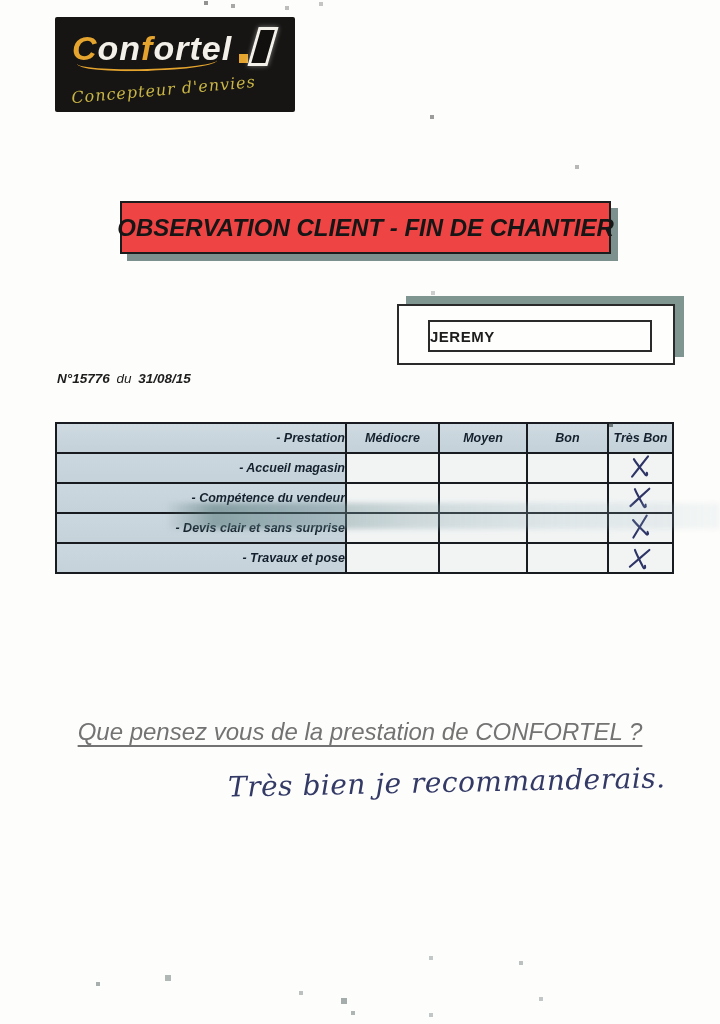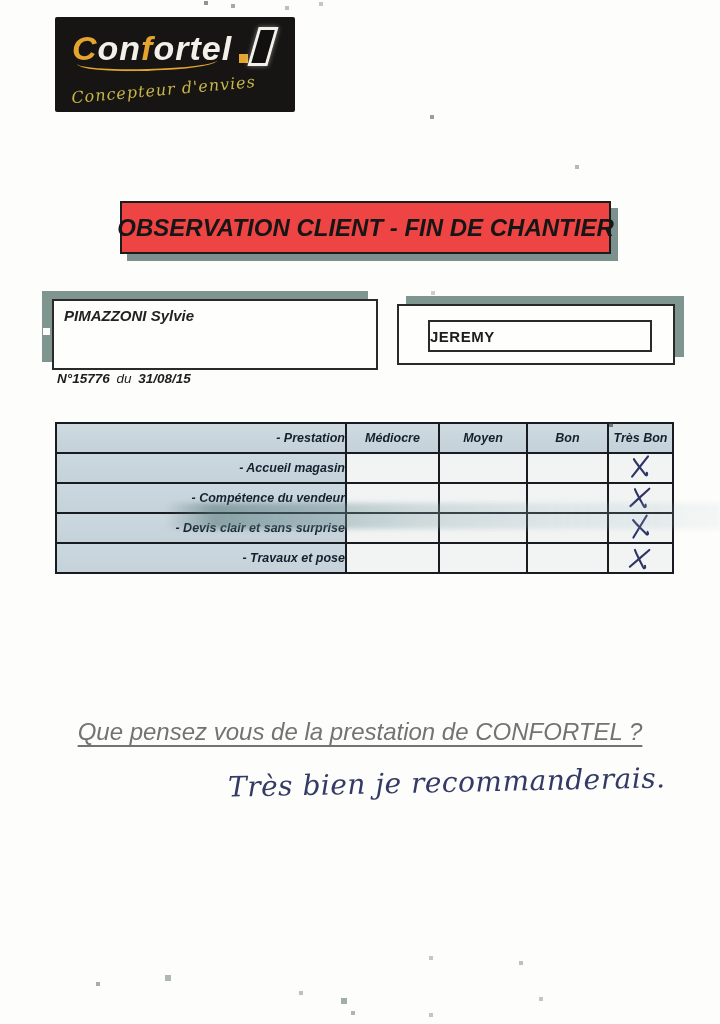--- a/index.html
+++ b/index.html
@@ -175,24 +175,20 @@
       <span class="logo-dot"></span>
       <span class="logo-slash"></span>
     </div>
     <div class="logo-tagline">Concepteur d'envies</div>
   </div>
 
   <div class="title-box">
     <span>OBSERVATION CLIENT - FIN DE CHANTIER</span>
   </div>
 
-  <div class="client-box">
-    <div class="client-notch"></div>
-    <div class="client-name">PIMAZZONI Sylvie</div>
-  </div>
 
   <div class="advisor-box">
     <div class="advisor-inner">
       <span>JEREMY</span>
     </div>
   </div>
 
   <div class="order-line">
     <span class="b">N°</span><span class="b">15776</span>
     <span class="mid">du</span>

